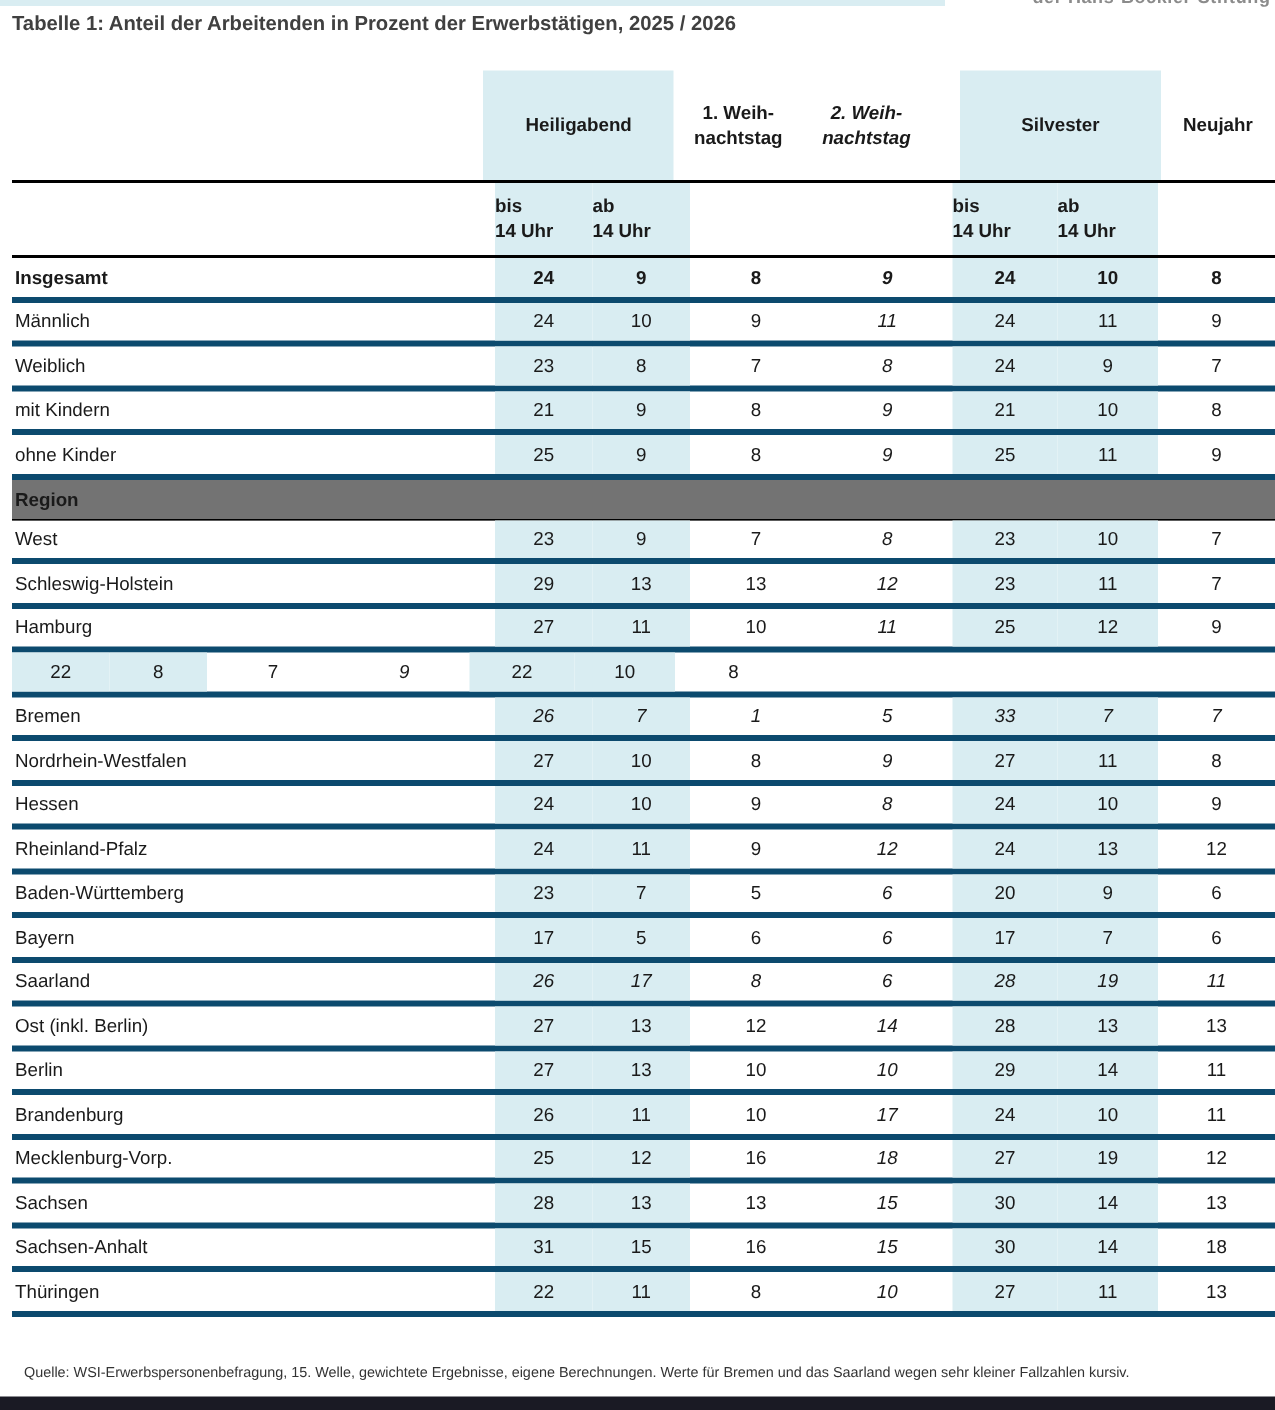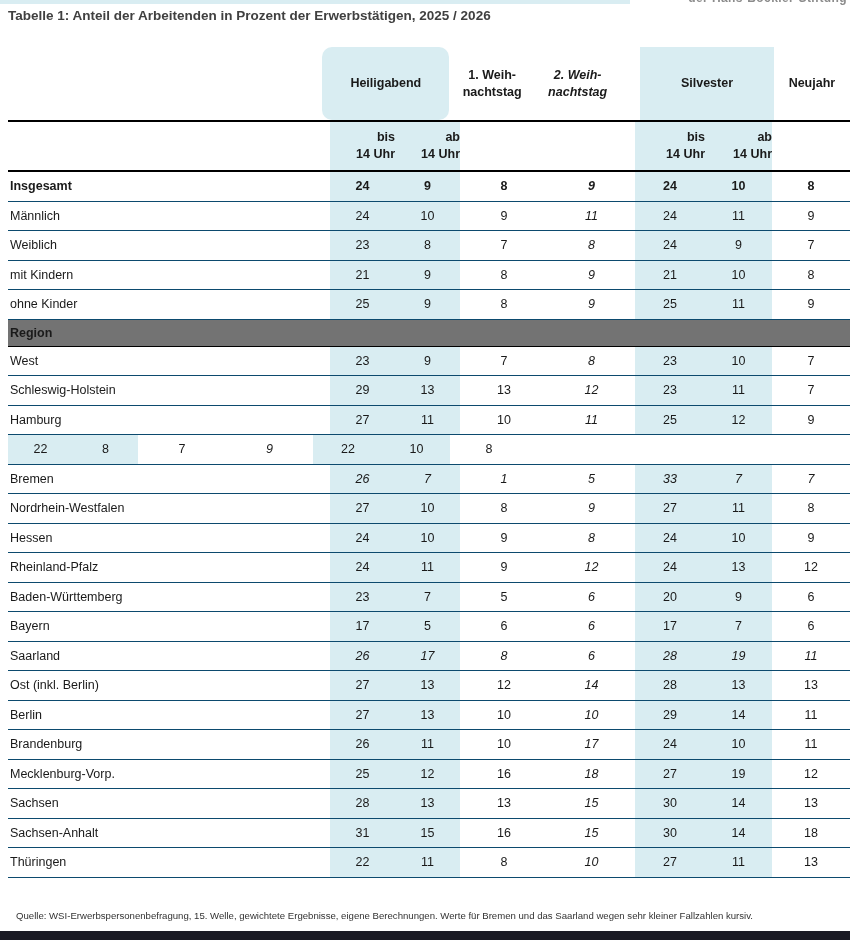--- a/index.html
+++ b/index.html
@@ -12,35 +12,35 @@
   .clipped-wrap { position:absolute; top:0; right:3px; height:9px; overflow:hidden; }
   .clipped-wrap span { display:block; margin-top:-9px; font-size:12px; font-weight:bold; color:#8b8b8b; letter-spacing:0.4px; }
   .page-title { position:absolute; left:8px; top:8px; font-size:13.5px; font-weight:bold; color:#404040; }
 
   .table { position:absolute; left:8px; top:47px; width:842px; }
   .flexrow { display:flex; }
 
   .c0 { width:322px; } .c1 { width:65px; } .c2 { width:65px; }
   .c3 { width:88px; } .c4 { width:87px;font-style:italic; } .c5 { width:70px; }
   .c6 { width:67px; } .c7 { width:78px; }
-  .g-heilig { width:130px;border-radius:10px; } .g-silv { width:137px;margin-left:20px; }
+  .g-heilig { width:130px; } .g-silv { width:137px;margin-left:20px; }
   .blue { background:#d9edf2; }
 
   .ghead { height:75px; border-bottom:2.5px solid #000; }
   .ghead .hcell {
     display:flex; flex-direction:column; align-items:center; justify-content:center;
     text-align:center; font-weight:bold; font-size:12.5px; line-height:1.3;
   }
   .subhead { height:50px; border-bottom:2.5px solid #000; }
   .subhead .hcell {
-    display:flex; flex-direction:column; align-items:flex-end; justify-content:center;
+    display:flex; flex-direction:column; align-items:flex-start; justify-content:center;
     text-align:center; font-weight:bold; font-size:12.5px; line-height:1.35;
   }
 
-  .row { height:29.5px; border-bottom:1px solid #0c4a6e; }
+  .row { height:29.5px; border-bottom:4px solid #0c4a6e; }
   .row .cell { display:flex; align-items:center; font-size:12.5px; }
   .row .label { padding-left:2px; }
   .row .val { justify-content:center; }
   .row.bold { font-weight:bold; }
   .row.italic .val { font-style:italic; }
 
   .band { height:27px; background:#737373; border-bottom:1px solid #000; display:flex; align-items:center; }
   .band-label { font-weight:bold; font-size:12.5px; padding-left:2px; }
 
   .footer-source { position:absolute; left:16px; top:910px; font-size:9.6px; color:#333333; }

